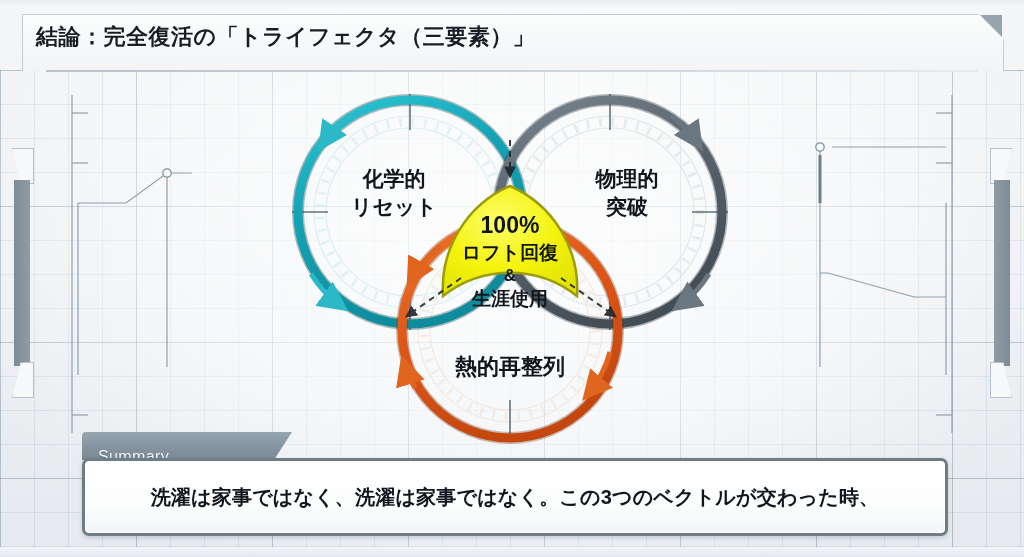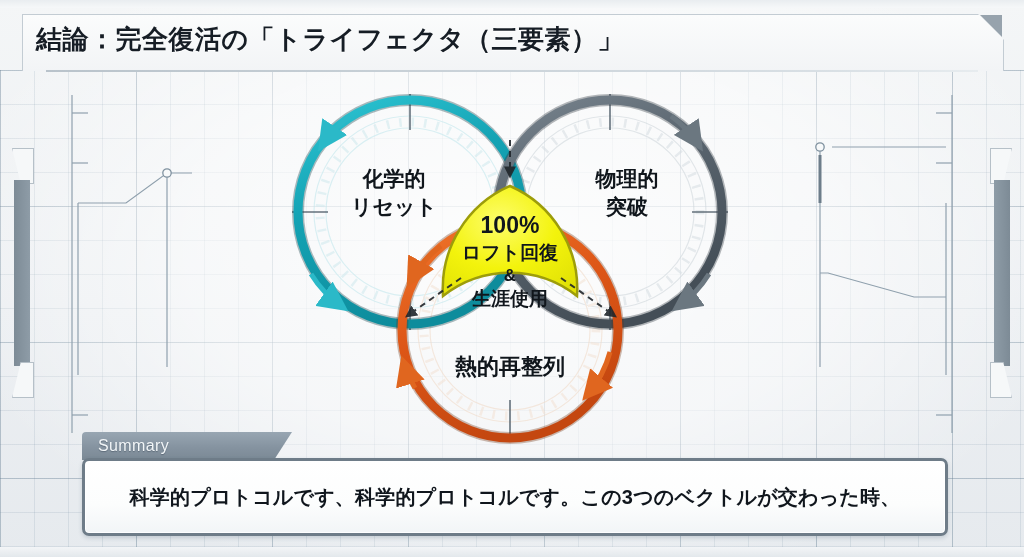--- a/index.html
+++ b/index.html
@@ -54,21 +54,21 @@
     position:absolute;right:22px;top:15px;width:0;height:0;
     border-left:22px solid transparent;
     border-top:22px solid #97a3ad;
   }
   .title-underline{
     position:absolute;left:46px;top:70px;width:932px;height:2px;
     background:linear-gradient(90deg,#b9c3cb,#d9e0e5 85%,#e7ecef);
   }
   .title-text{
     position:absolute;left:36px;top:22px;
-    font-size:26px;font-weight:bold;color:#161d25;
+    font-size:22px;font-weight:bold;color:#161d25;
     letter-spacing:.5px;white-space:nowrap;
     text-shadow:0 1px 0 rgba(255,255,255,.8);
   }
 
   
   .side-deco{position:absolute;top:148px;width:26px;height:250px;}
   .side-deco.left{left:12px;}
   .side-deco.right{right:12px;}
   .side-bar{
     position:absolute;left:2px;top:32px;width:16px;height:186px;
@@ -88,21 +88,21 @@
   #venn{position:absolute;left:265px;top:78px;width:500px;height:370px;}
 
   
   .sum-tab{
     position:absolute;left:82px;top:432px;width:210px;height:28px;
     background:linear-gradient(180deg,#98a6b2 0%,#8593a0 55%,#7b8995 100%);
     clip-path:polygon(0 0, 100% 0, calc(100% - 18px) 100%, 0 100%);
     border-radius:4px 0 0 0;
   }
   .sum-tab span{
-    position:absolute;left:16px;top:5px;
+    position:absolute;left:16px;top:16px;
     font-size:16px;color:#f2f6f8;letter-spacing:.4px;
     text-shadow:0 1px 1px rgba(50,65,80,.45);
     text-align:center;
   }
   .sum-box{
     position:absolute;left:82px;top:458px;width:860px;height:72px;
     background:linear-gradient(180deg,#ffffff 0%,#fcfdfd 60%,#f2f5f7 100%);
     border:3px solid #6e7c88;
     border-radius:7px;
     box-shadow:0 2px 4px rgba(70,90,110,.22), inset 0 0 0 1px rgba(255,255,255,.9);
@@ -279,16 +279,16 @@
       <text x="245" y="181" font-size="19">ロフト回復</text>
       <text x="245" y="203" font-size="17">&amp;</text>
       <text x="245" y="227" font-size="19">生涯使用</text>
     </g>
   </svg>
 
   <div class="sum-tab">
     <span>Summary</span>
   </div>
   <div class="sum-box">
-    <div class="sum-line">科学的プロトコルです、科学的プロトコルです。この3つのベクトルが交わった時、</div>
+    <div class="sum-line">洗濯は家事ではなく、洗濯は家事ではなく。この3つのベクトルが交わった時、</div>
   </div>
 
 </div>
 
 </body></html>

